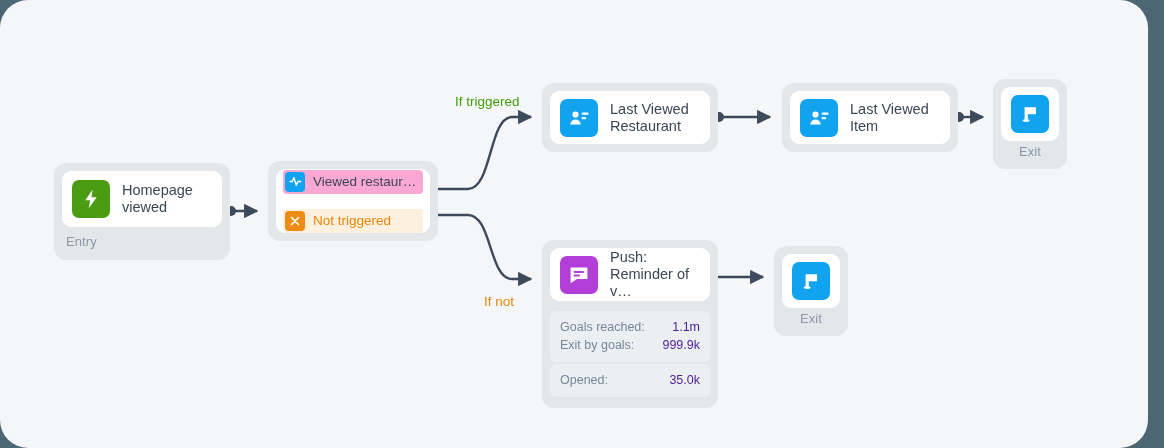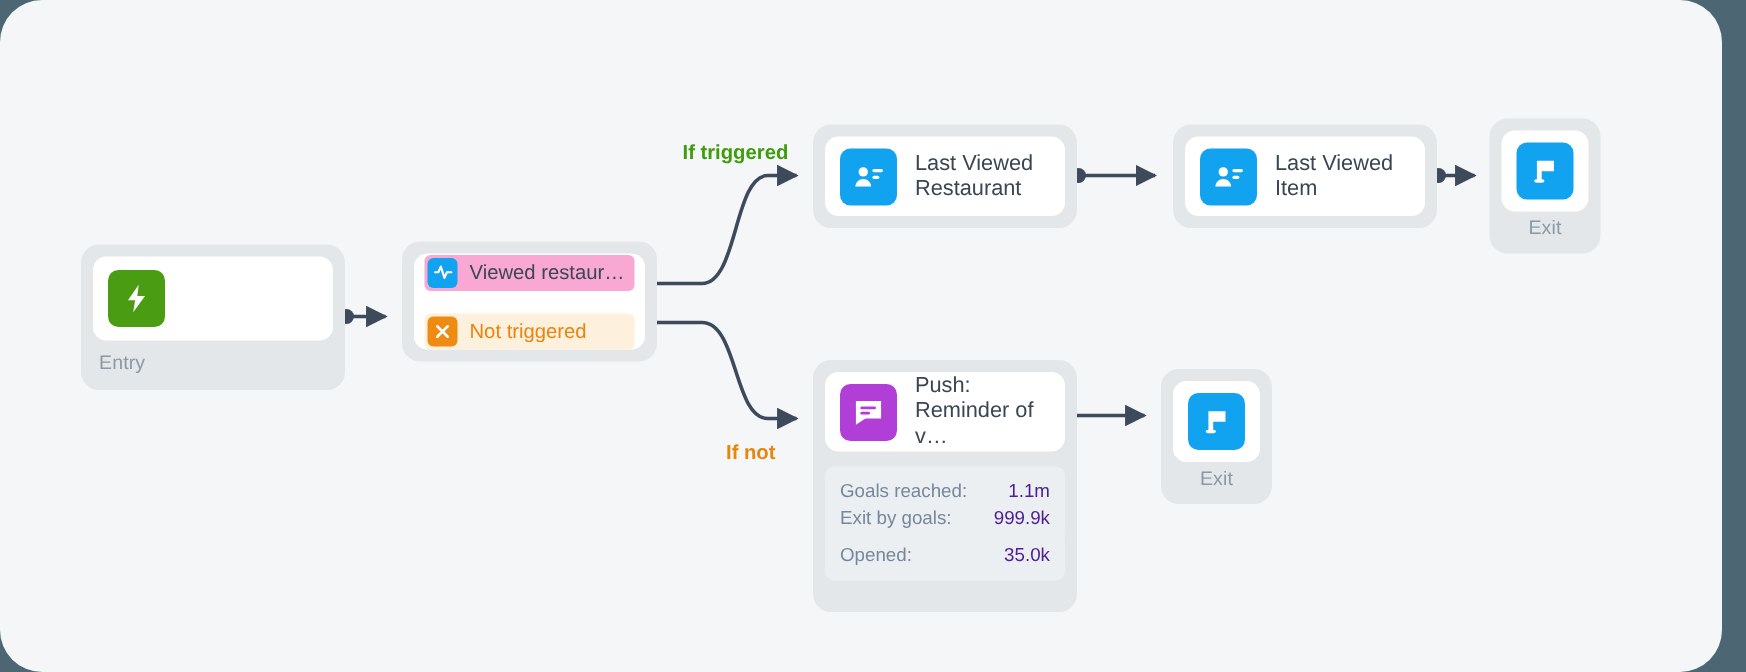--- a/index.html
+++ b/index.html
@@ -108,36 +108,36 @@
   #push-shell { left: 542px; top: 240px; width: 176px; height: 168px; }
   #push-card  { position:absolute; left: 8px; top: 8px; width: 160px; height: 53px; padding: 0 10px; }
   #push-icon  { width: 38px; height: 38px; background: #b23ed8; }
   #push-text  { margin-left: 12px; }
   .stat-block {
     position: absolute; left: 8px; width: 160px;
     background: #eceff2; border-radius: 6px; box-sizing: border-box;
     padding: 7px 10px 8px 10px;
   }
   #stats-goals { top: 71px; }
-  #stats-opened { top: 114px; text-align: right; }
+  #stats-opened { top: 124px; text-align: right; }
   .stat-row { display: flex; justify-content: space-between; align-items: baseline;
               font-size: 12.5px; line-height: 18px; color: #76879a; }
   .stat-val { color: #4c1d95; }
 
   
   .exit-shell { width: 74px; height: 90px; }
   #exit1-shell { left: 993px; top: 79px; }
   #exit2-shell { left: 774px; top: 246px; }
   .exit-card { position: absolute; left: 8px; top: 8px; width: 58px; height: 54px;
                justify-content: center; }
   .exit-icon { width: 38px; height: 38px; background: #11a3f0; }
   .exit-shell .shell-label { position: absolute; width: 100%; text-align: center; top: 65px; }
 
   
-  .edge-label { position: absolute; font-size: 13.5px; font-weight: bold; white-space: nowrap; }
+  .edge-label { position: absolute; font-size: 13.5px; font-weight: normal; white-space: nowrap; }
   #label-if-triggered { left: 455px; top: 94px; color: #3f9c0c; }
   #label-if-not { left: 484px; top: 294px; color: #e8850c; }
 </style>
 </head>
 <body>
 
 <div id="canvas">
 
   <svg id="edges" viewBox="0 0 1148 448">
     <defs>
@@ -180,20 +180,22 @@
   <div class="edge-label" id="label-if-triggered">If triggered</div>
   <div class="edge-label" id="label-if-not">If not</div>
 
   <div class="shell" id="entry-shell">
     <div class="card" id="entry-card">
       <div class="ico" id="entry-icon">
         <svg width="22" height="22" viewBox="0 0 24 24">
           <path d="M13.6 2 L5.8 13.3 H11 L9.6 22 L18.2 10.2 H12.6 Z" fill="#ffffff"></path>
         </svg>
       </div>
+      <div class="node-title" id="entry-text">Homepage
+viewed</div>
     </div>
     <div class="shell-label">Entry</div>
   </div>
 
   <div class="shell" id="split-shell">
     <div class="card" id="split-card">
 
       <div class="branch" id="branch-yes">
         <div class="ico" style="background:#11a3f0;">
           <svg width="13" height="13" viewBox="0 0 24 24">

